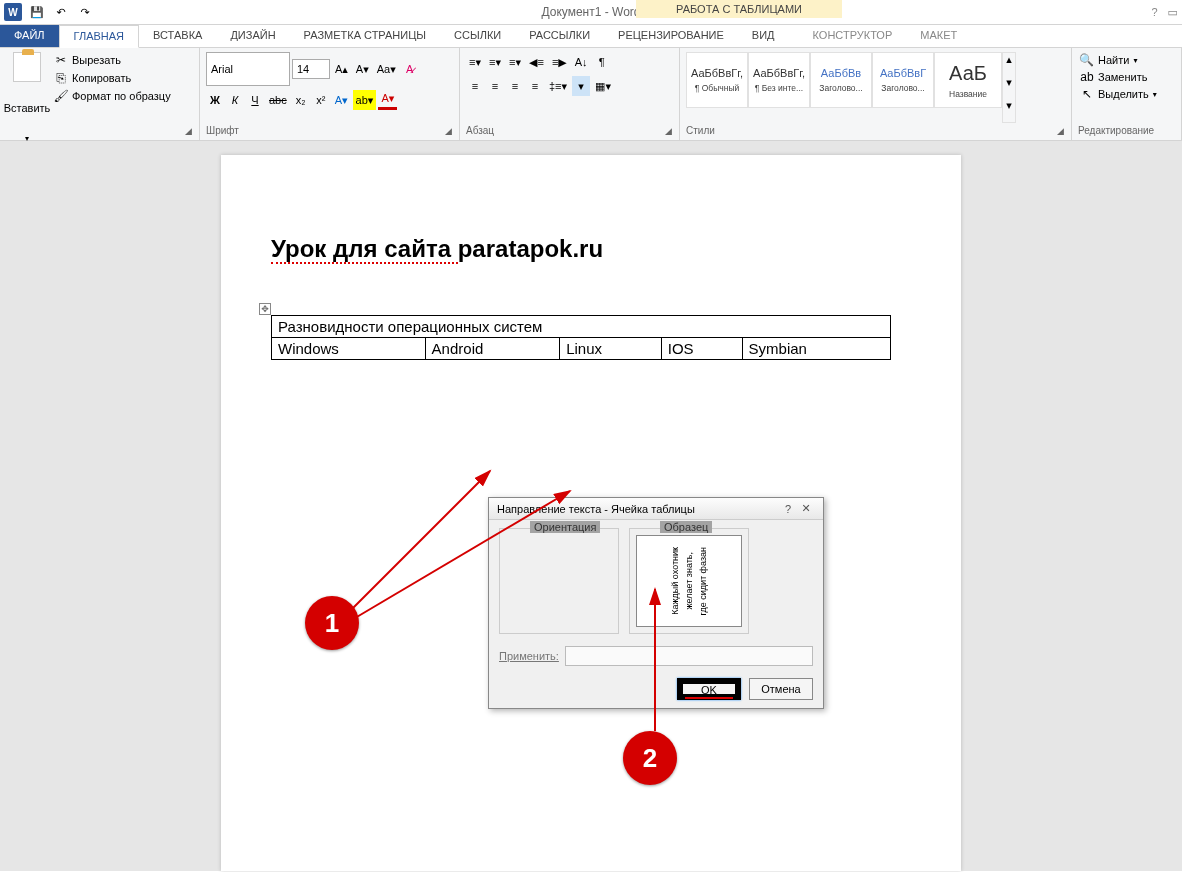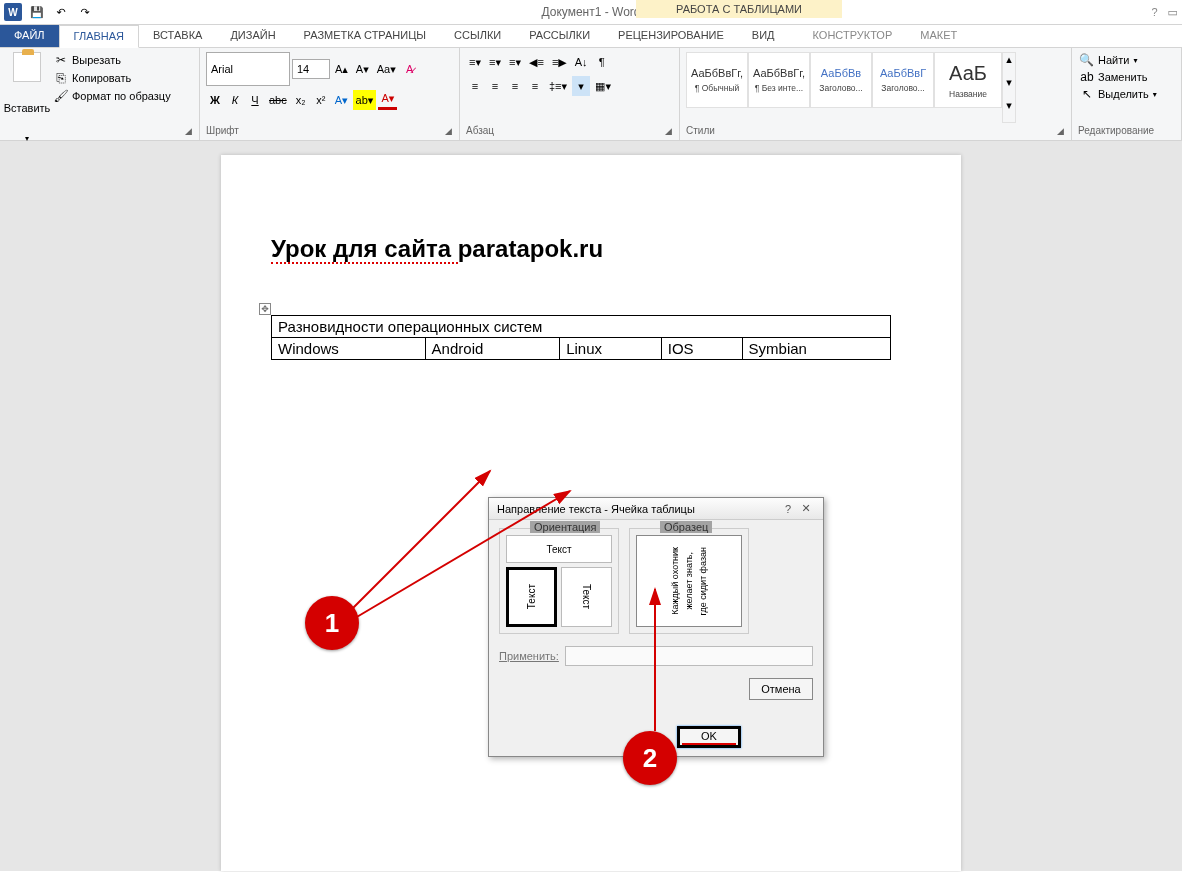--- a/index.html
+++ b/index.html
@@ -86,21 +86,21 @@
 .orient-btn.tall { height: 60px; }
 .vtext { writing-mode: vertical-rl; transform: rotate(180deg); font-size: 10px; }
 .vtext2 { writing-mode: vertical-rl; font-size: 10px; }
 .sample-box { width: 120px; }
 .sample-inner { border: 1px solid #888; height: 92px; background: #fff; display: flex; align-items: center; justify-content: center; gap: 4px; padding: 4px; }
 .sample-line { writing-mode: vertical-rl; transform: rotate(180deg); font-size: 9px; }
 .dlg-row { padding: 4px 10px; display: flex; align-items: center; gap: 6px; font-size: 11px; color: #777; text-decoration: underline; }
 .dlg-combo { flex: 1; height: 20px; border: 1px solid #bbb; background: #fafafa; }
 .dlg-buttons { padding: 8px 10px; display: flex; justify-content: flex-end; gap: 8px; }
 .dlg-btn { width: 64px; height: 22px; border: 1px solid #888; background: #f5f5f5; font-size: 11px; cursor: pointer; }
-.dlg-btn.ok { border: 3px solid #000000; box-shadow: 0 0 2px #3399ff; margin-top: 48px; }
+.dlg-btn.ok { border: 6px solid #000000; box-shadow: 0 0 2px #3399ff; }
 .dlg-btn.ok::after { content:''; display:block; height:2px; background:#d00; margin: 0 2px; position:relative; top:1px;}
 
 
 .circle-badge { position: absolute; width: 54px; height: 54px; border-radius: 50%; background: #d40000; color: #fff; font-size: 26px; font-weight: bold; display: flex; align-items: center; justify-content: center; box-shadow: 0 1px 3px rgba(0,0,0,.4); }
 .arrow { position: absolute; pointer-events: none; }
 
 .dialog-launcher { position: absolute; right: 2px; bottom: 2px; width: 12px; height: 12px; font-size: 9px; color: #666; cursor: pointer; }
 </style>
 </head>
 <body>
@@ -300,29 +300,20 @@
 
   <div class="dialog">
     <div class="dlg-title">
       <span class="dlg-title-text">Направление текста - Ячейка таблицы</span>
       <span class="dlg-help">?</span>
       <span class="dlg-close">✕</span>
     </div>
     <div class="dlg-body">
       <div class="fieldset orient-box">
         <div class="fieldset-label">Ориентация</div>
-        <div class="orient-grid">
-          <div class="orient-btn wide">Текст</div>
-          <div class="orient-btn tall selected">
-              <span class="vtext">Текст</span>
-            </div>
-          <div class="orient-btn tall">
-              <span class="vtext2">Текст</span>
-            </div>
-        </div>
       </div>
       <div class="fieldset sample-box">
         <div class="fieldset-label">Образец</div>
         <div class="sample-inner">
           <span class="sample-line">Каждый охотник</span>
           <span class="sample-line">желает знать,</span>
           <span class="sample-line">где сидит фазан</span>
         </div>
       </div>
     </div>

